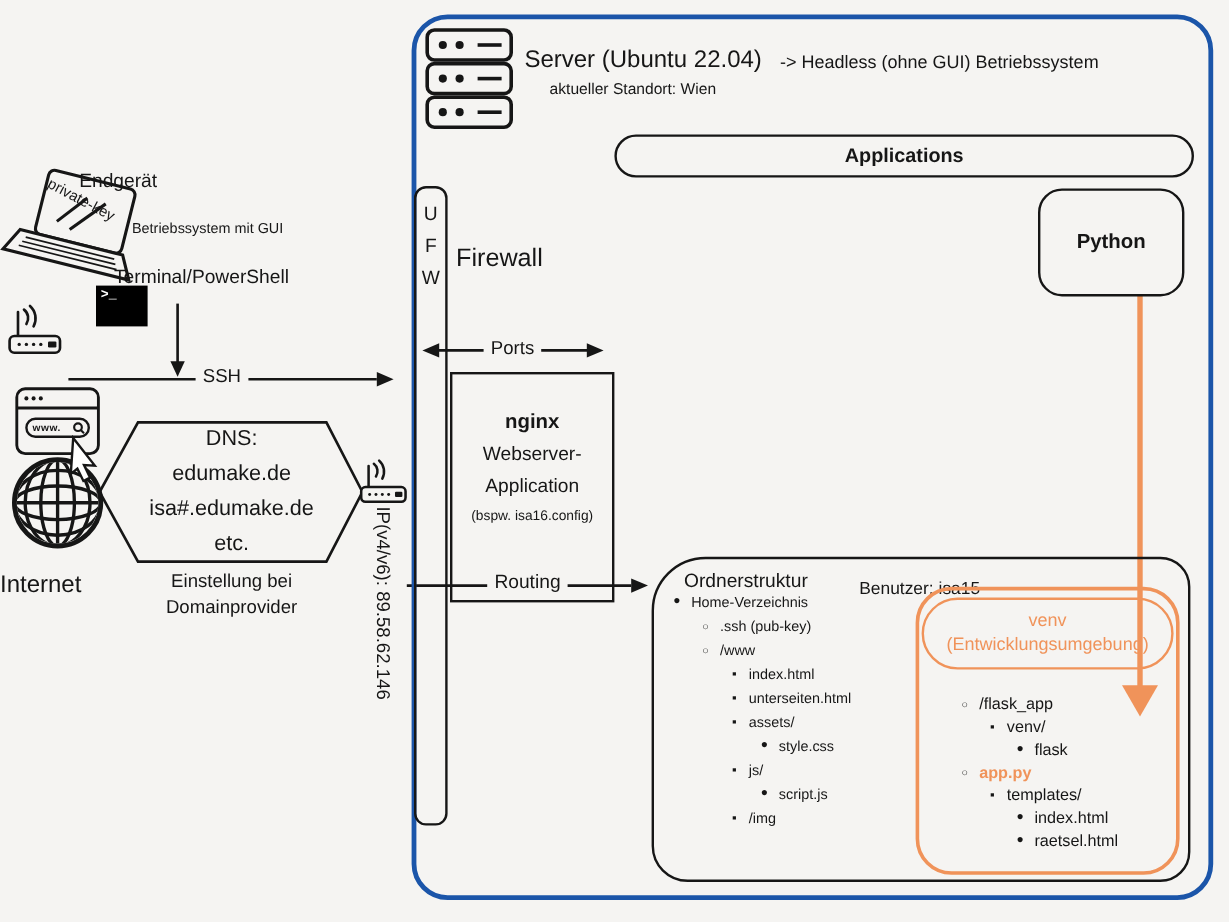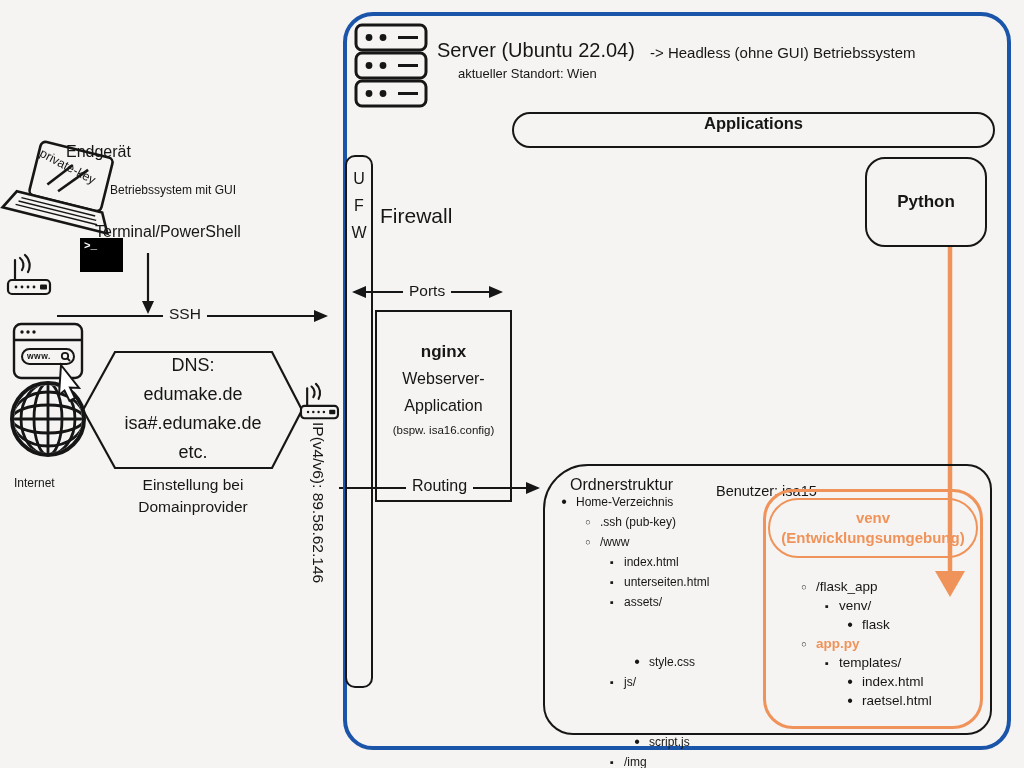--- a/index.html
+++ b/index.html
@@ -1,38 +1,38 @@
 <!DOCTYPE html>
 <html><head>
 <meta charset="utf-8">
 <style>
   html,body{margin:0;padding:0;background:#f5f4f2;font-family:"Liberation Sans",sans-serif;color:#161616;}
   #canvas{position:relative;width:1024px;height:768px;background:#f5f4f2;overflow:hidden;}
   .abs{position:absolute;}
   svg.overlay{position:absolute;left:0;top:0;z-index:0;}
   .box{position:absolute;box-sizing:border-box;background:transparent;}
   .server-box{left:343px;top:12px;width:668px;height:738px;border:4px solid #1b55a9;border-radius:30px;z-index:1;}
-  .apps-pill{left:512px;top:112px;width:483px;height:36px;border:2.2px solid #161616;border-radius:18px;display:flex;justify-content:center;font-weight:bold;font-size:16.5px;z-index:2;}
+  .apps-pill{left:512px;top:112px;width:483px;height:36px;border:2.2px solid #161616;border-radius:18px;display:flex;align-items:center;justify-content:center;font-weight:bold;font-size:16.5px;z-index:2;}
   .python-box{left:865px;top:157px;width:122px;height:90px;border:2.2px solid #161616;border-radius:20px;display:flex;align-items:center;justify-content:center;font-weight:bold;font-size:17px;z-index:2;}
   .ufw-bar{left:345px;top:155px;width:28px;height:533px;border:2px solid #161616;border-radius:10px;display:flex;flex-direction:column;align-items:center;padding-top:10px;gap:3px;font-size:16px;line-height:24px;z-index:2;}
   .nginx-box{left:375px;top:310px;width:137px;height:192px;border:2.2px solid #161616;display:flex;flex-direction:column;align-items:center;padding-top:26px;text-align:center;z-index:2;}
   .nginx-box .n1{font-weight:bold;font-size:17px;line-height:27px;}
   .nginx-box .n2{font-size:16px;line-height:27px;}
   .nginx-box .n3{font-size:11.5px;line-height:18px;margin-top:2px;}
   .ordner-box{left:543px;top:464px;width:449px;height:271px;border:2.5px solid #161616;border-radius:45px 25px 25px 30px;z-index:1;}
   .venv-box{left:763px;top:489px;width:220px;height:240px;border:3px solid #f0935a;border-radius:30px;z-index:2;}
-  .venv-pill{left:768px;top:498px;width:210px;height:60px;border:2.5px solid #f0935a;border-radius:30px;color:#f0935a;display:flex;flex-direction:column;align-items:center;justify-content:center;font-size:15px;line-height:20px;z-index:3;font-weight:bold;}
+  .venv-pill{left:768px;top:498px;width:210px;height:60px;border:2.5px solid #f0935a;border-radius:30px;color:#f0935a;display:flex;flex-direction:column;align-items:center;justify-content:center;font-size:15px;line-height:20px;z-index:3;}
   .t-label{position:absolute;white-space:nowrap;z-index:2;margin-top:12px;}
   .linelabel{position:absolute;white-space:nowrap;background:#f5f4f2;padding:0 6px;z-index:2;}
   .rot-ip{position:absolute;left:327px;top:422px;transform:rotate(90deg);transform-origin:0 0;white-space:nowrap;font-size:15.5px;z-index:2;}
   .rot-key{position:absolute;left:44px;top:146px;transform:rotate(28deg);transform-origin:0 0;white-space:nowrap;font-size:12.5px;z-index:2;}
   .tree{position:absolute;display:flex;flex-direction:column;z-index:3;}
   .ti{display:flex;align-items:center;height:20px;font-size:12px;white-space:nowrap;}
   .ti .bl{width:16px;display:inline-flex;justify-content:center;margin-right:4px;flex:none;}
-  .lv1{padding-left:24px;}.lv2{padding-left:48px;}.lv3{padding-left:73px;margin-top:40px;}
+  .lv1{padding-left:24px;}.lv2{padding-left:48px;}.lv3{padding-left:73px;}
   .b-disc::before{content:"\2022";font-size:16px;}
   .b-circle::before{content:"\25CB";font-size:9px;}
   .b-square::before{content:"\25AA";font-size:11px;}
   .venv-tree .ti{height:19px;font-size:13.5px;}
   .venv-tree .lv1{padding-left:23px;}.venv-tree .lv2{padding-left:46px;}
   .hl{color:#f0935a;font-weight:bold;}
   .prompt{position:absolute;left:84px;top:240px;color:#fff;font-family:"Liberation Mono",monospace;font-size:11px;font-weight:bold;z-index:2;}
   .www-text{position:absolute;left:27px;top:351px;font-size:8.5px;font-weight:bold;letter-spacing:.5px;z-index:2;}
 </style>
 </head>
@@ -158,21 +158,21 @@
   <div class="rot-key">private-key</div>
   <div class="t-label" style="left:110px;top:171px;font-size:12px;">Betriebssystem mit GUI</div>
   <div class="t-label" style="left:95px;top:211px;font-size:16px;">Terminal/PowerShell</div>
   <div class="prompt">&gt;_</div>
 
   <div class="linelabel" style="left:163px;top:305px;font-size:15.5px;">SSH</div>
   <div class="linelabel" style="left:403px;top:282px;font-size:15.5px;">Ports</div>
   <div class="linelabel" style="left:406px;top:477px;font-size:16px;">Routing</div>
 
   <div class="www-text">www.</div>
-  <div class="t-label" style="left:14px;top:464px;font-size:12px;">Internet</div>
+  <div class="t-label" style="left:0;top:464px;font-size:20px;">Internet</div>
   <div class="abs" style="left:100px;top:351px;width:186px;text-align:center;font-size:18px;line-height:29px;z-index:2;">
     <div>DNS:</div>
     <div>edumake.de</div>
     <div>isa#.edumake.de</div>
     <div>etc.</div>
   </div>
   <div class="abs" style="left:100px;top:474px;width:186px;text-align:center;font-size:15.5px;line-height:22px;z-index:2;">
     <div>Einstellung bei</div>
     <div>Domainprovider</div>
   </div>

